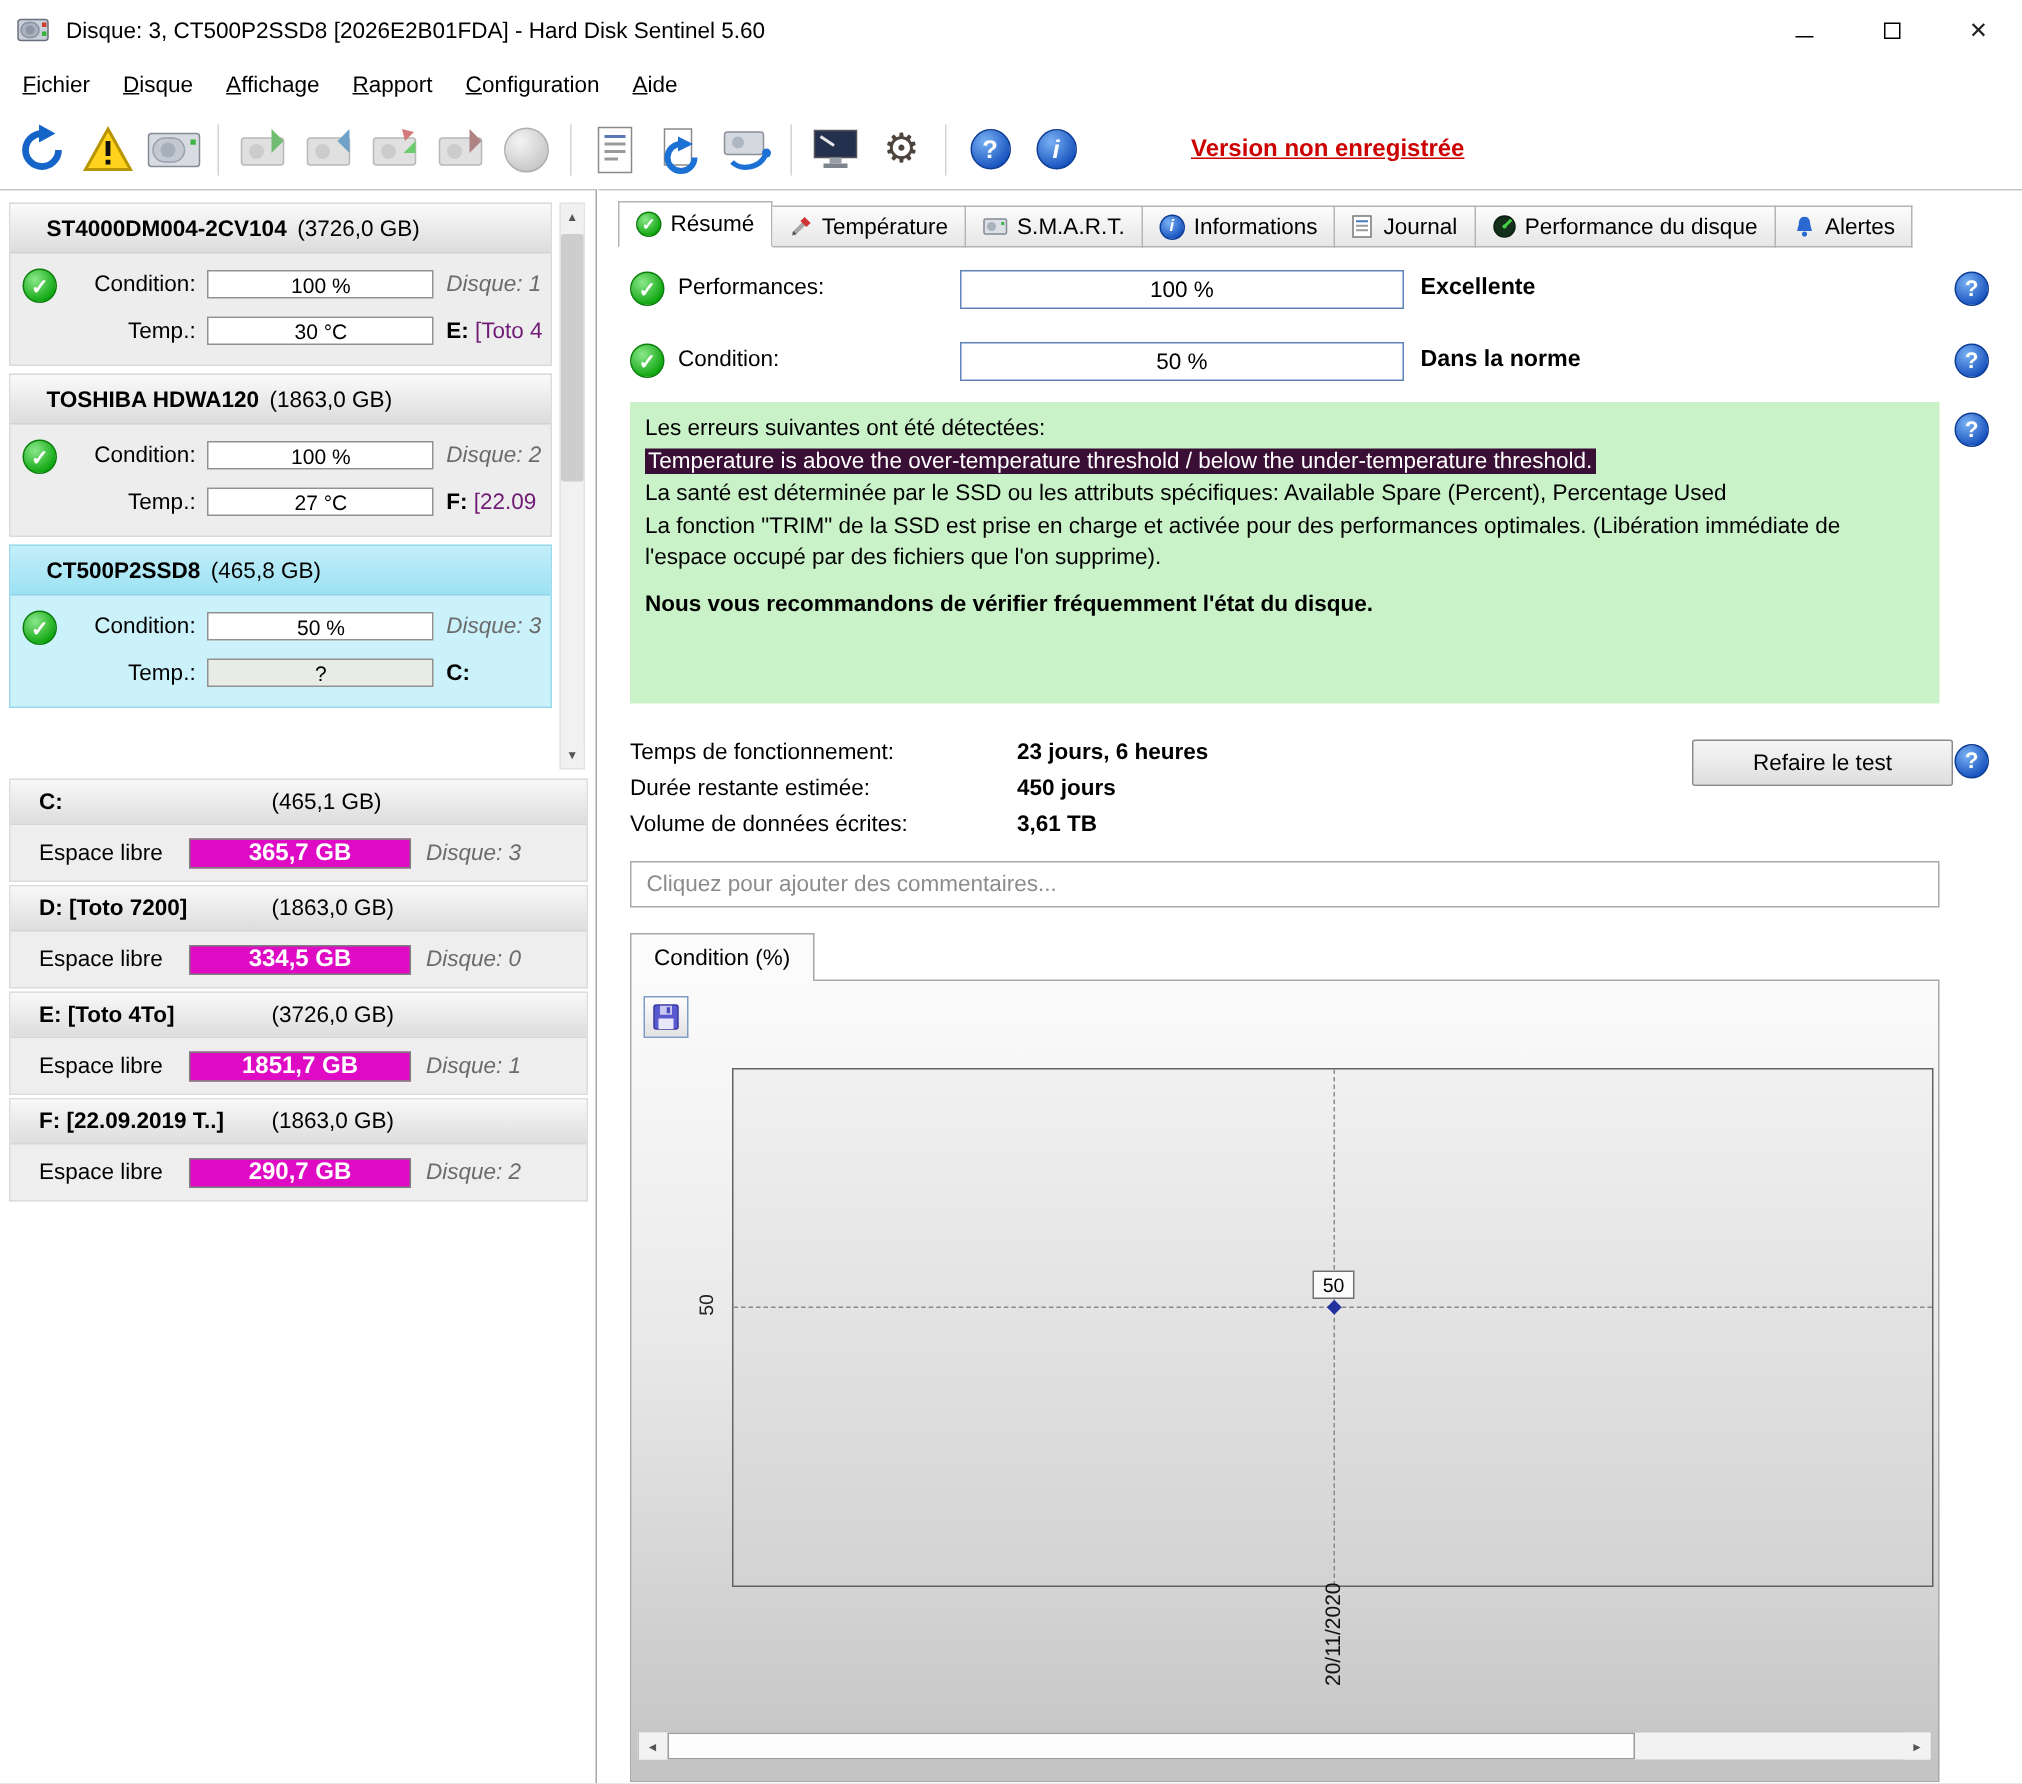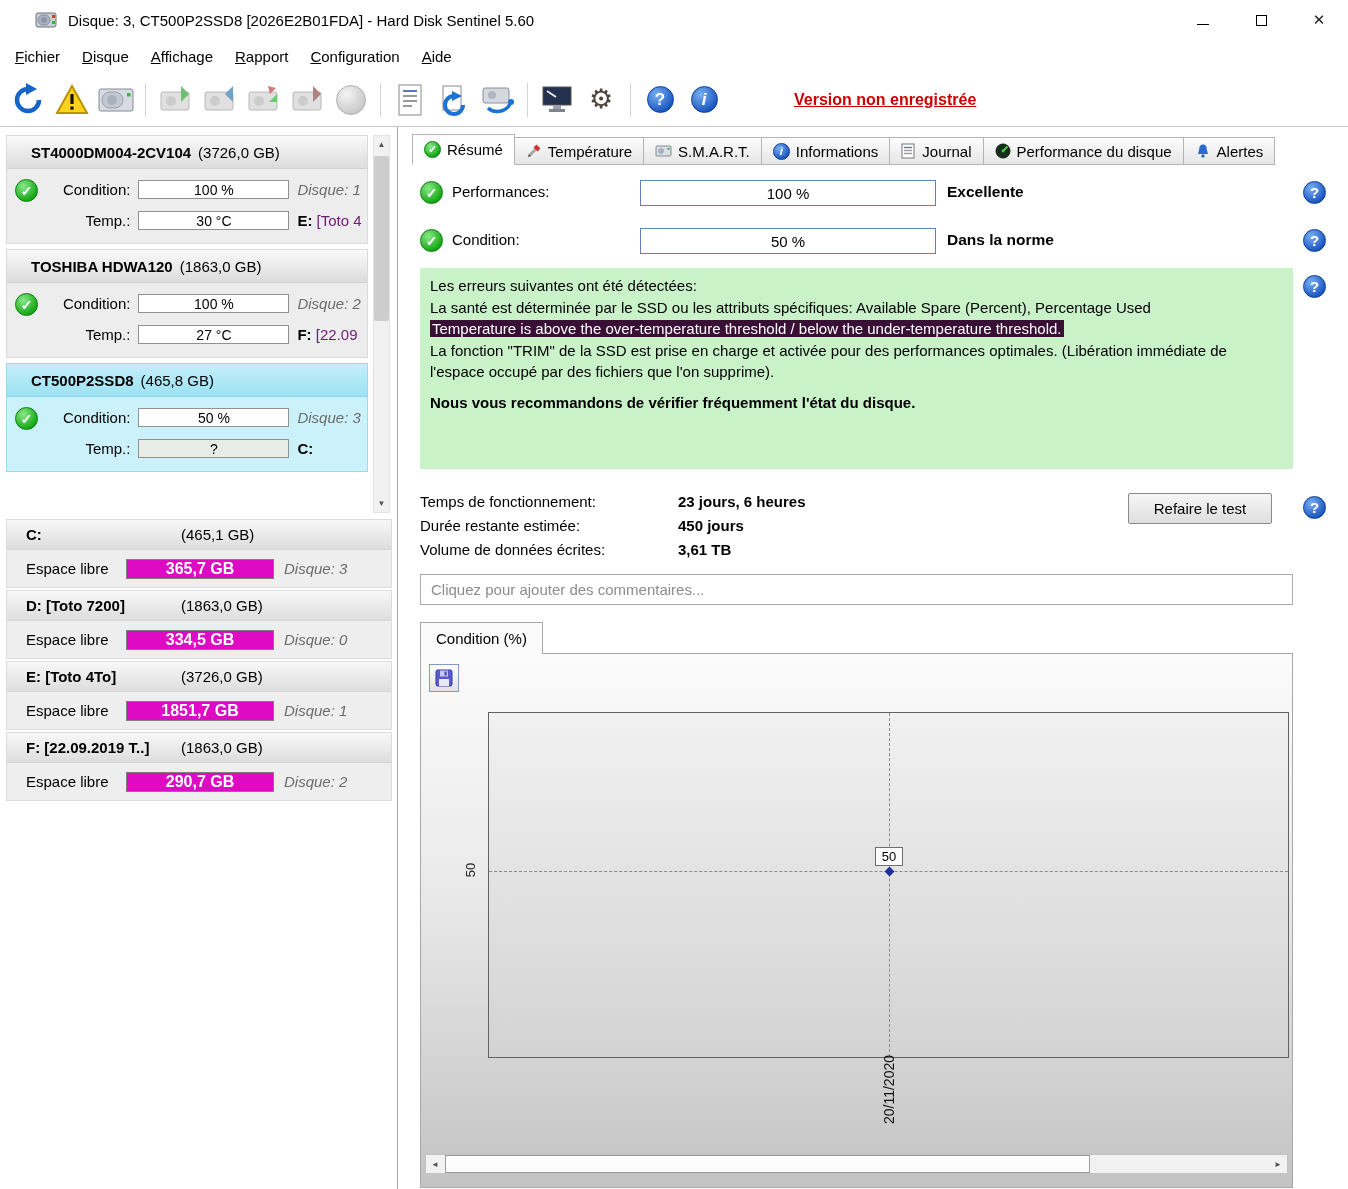--- a/index.html
+++ b/index.html
@@ -4,21 +4,21 @@
 <style>
   * { margin:0; padding:0; box-sizing:border-box; }
   html,body { background:#ffffff; }
   .window {
     position:relative; width:1348px; height:1189px; background:#fff;
     font-family:"Liberation Sans", sans-serif; font-size:15px; color:#000;
     overflow:hidden; outline:1px solid #9a9a9a;
   }
 
   
-  .titlebar { position:absolute; top:0; left:0; right:0; height:40px; display:flex; align-items:center; background:#fff;padding-left:24px; }
+  .titlebar { position:absolute; top:0; left:0; right:0; height:40px; display:flex; align-items:center; background:#fff; }
   .app-icon { margin:0 9px 0 11px; flex:0 0 auto; }
   .title-text { font-size:15px; }
   .win-controls { margin-left:auto; display:flex; height:100%; }
   .win-btn { width:58px; height:100%; display:flex; align-items:center; justify-content:center; font-size:15px; color:#222; }
   .min-glyph { display:inline-block; width:12px; border-top:1px solid #000; margin-top:8px; }
   .max-glyph { display:inline-block; width:11px; height:11px; border:1px solid #000; }
 
   
   .menubar { position:absolute; top:40px; left:0; right:0; height:33px; display:flex; align-items:center; padding-left:4px; }
   .menu-item { padding:6px 11px; font-size:15px; cursor:default; }
@@ -95,21 +95,21 @@
 
   .health-box { position:absolute; left:21px; top:141px; width:873px; height:201px; background:#c9f2c9; padding:7px 10px; line-height:21.5px; font-size:15px; }
   .health-highlight { background:#3a0f35; color:#fff; padding:0 2px; }
   .health-reco { font-weight:bold; margin-top:9px; }
 
   .stats { position:absolute; left:21px; top:362px; }
   .stat-row { display:flex; align-items:center; height:24px;gap:10px; }
   .stat-label { width:248px; }
   .stat-value { font-weight:bold; }
 
-  .retest-btn { position:absolute; left:729px; top:366px; width:144px; height:31px; background:linear-gradient(#f6f6f6,#dedede); border:1px solid #8a8a8a; border-radius:2px; font-family:inherit; font-size:15px; cursor:pointer; }
+  .retest-btn { position:absolute; left:729px; top:366px; width:174px; height:31px; background:linear-gradient(#f6f6f6,#dedede); border:1px solid #8a8a8a; border-radius:2px; font-family:inherit; font-size:15px; cursor:pointer; }
 
   .comment-input { position:absolute; left:21px; top:447px; width:873px; height:31px; border:1px solid #ababab; padding:0 10px; font-family:inherit; font-size:15px; color:#444; }
   .comment-input::placeholder { color:#8c8c8c; font-size:15px; }
 
   .chart-tab { position:absolute; left:21px; top:495px; height:32px; padding:0 15px; display:flex; align-items:center; background:#fbfbfb; border:1px solid #a8a8a8; border-bottom:none; z-index:2; font-size:15px; }
   .chart-panel { position:absolute; left:21px; top:526px; width:873px; height:535px; border:1px solid #a8a8a8; background:linear-gradient(180deg,#fbfbfb 0%,#e9e9e9 45%,#c3c3c3 100%); }
   .save-btn { position:absolute; left:8px; top:10px; width:30px; height:28px; display:flex; align-items:center; justify-content:center; background:linear-gradient(#fdfdfd,#e2e2e2); border:1px solid #7e9cc4; cursor:pointer; }
   .plot { position:absolute; left:67px; top:58px; width:801px; height:346px; border:1px solid #626262; background:linear-gradient(180deg,#f1f1f1,#d3d3d3); }
   .dash-h { position:absolute; left:0; right:0; top:158px; border-top:1px dashed #8a8a8a; }
   .dash-v { position:absolute; top:0; bottom:0; left:400px; border-left:1px dashed #8a8a8a; }
@@ -480,22 +480,22 @@
         <span class="metric-text">50 %</span>
       </span>
       <span class="metric-rating">Dans la norme</span>
       <span class="round-badge badge-blue main-help" style="left:883px;top:1px;">
           <span>?</span>
         </span>
     </div>
 
     <div class="health-box">
       <div>Les erreurs suivantes ont été détectées:</div>
+      <div><span class="health-highlight">Temperature is above the over-temperature threshold / below the under-temperature threshold.</span></div>
       <div>La santé est déterminée par le SSD ou les attributs spécifiques: Available Spare (Percent), Percentage Used</div>
-      <div><span class="health-highlight">Temperature is above the over-temperature threshold / below the under-temperature threshold.</span></div>
       <div>La fonction "TRIM" de la SSD est prise en charge et activée pour des performances optimales. (Libération immédiate de l'espace occupé par des fichiers que l'on supprime).</div>
       <div class="health-reco">Nous vous recommandons de vérifier fréquemment l'état du disque.</div>
     </div>
     <span class="round-badge badge-blue main-help" style="left:904px;top:148px;">
         <span>?</span>
       </span>
 
     <div class="stats">
       <div class="stat-row">
         <span class="stat-label">Temps de fonctionnement:</span>

